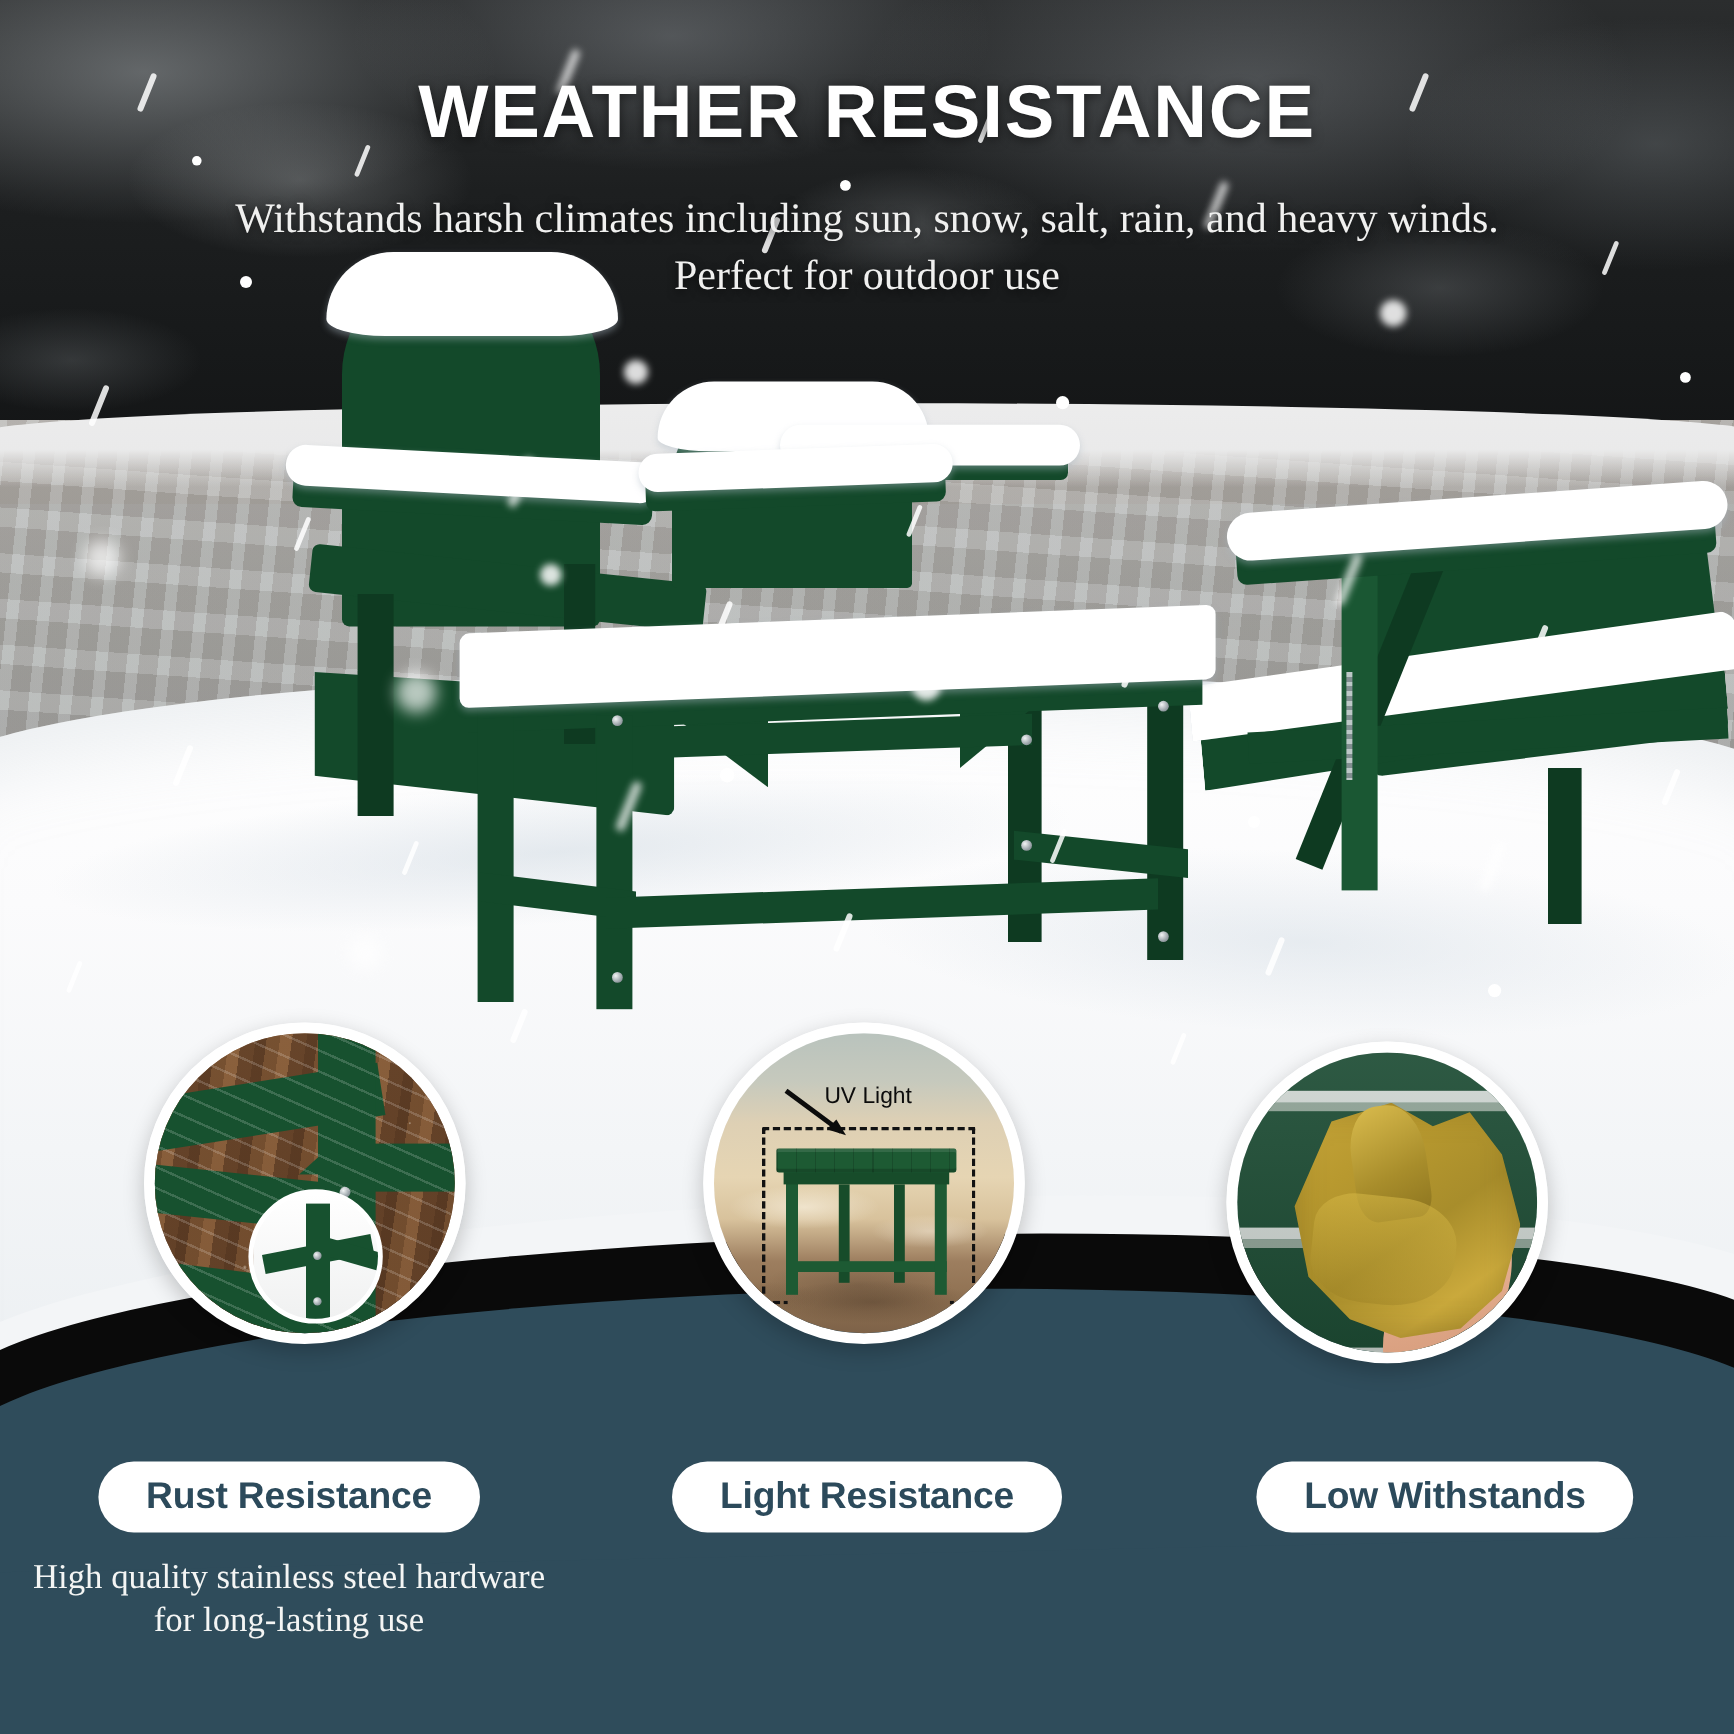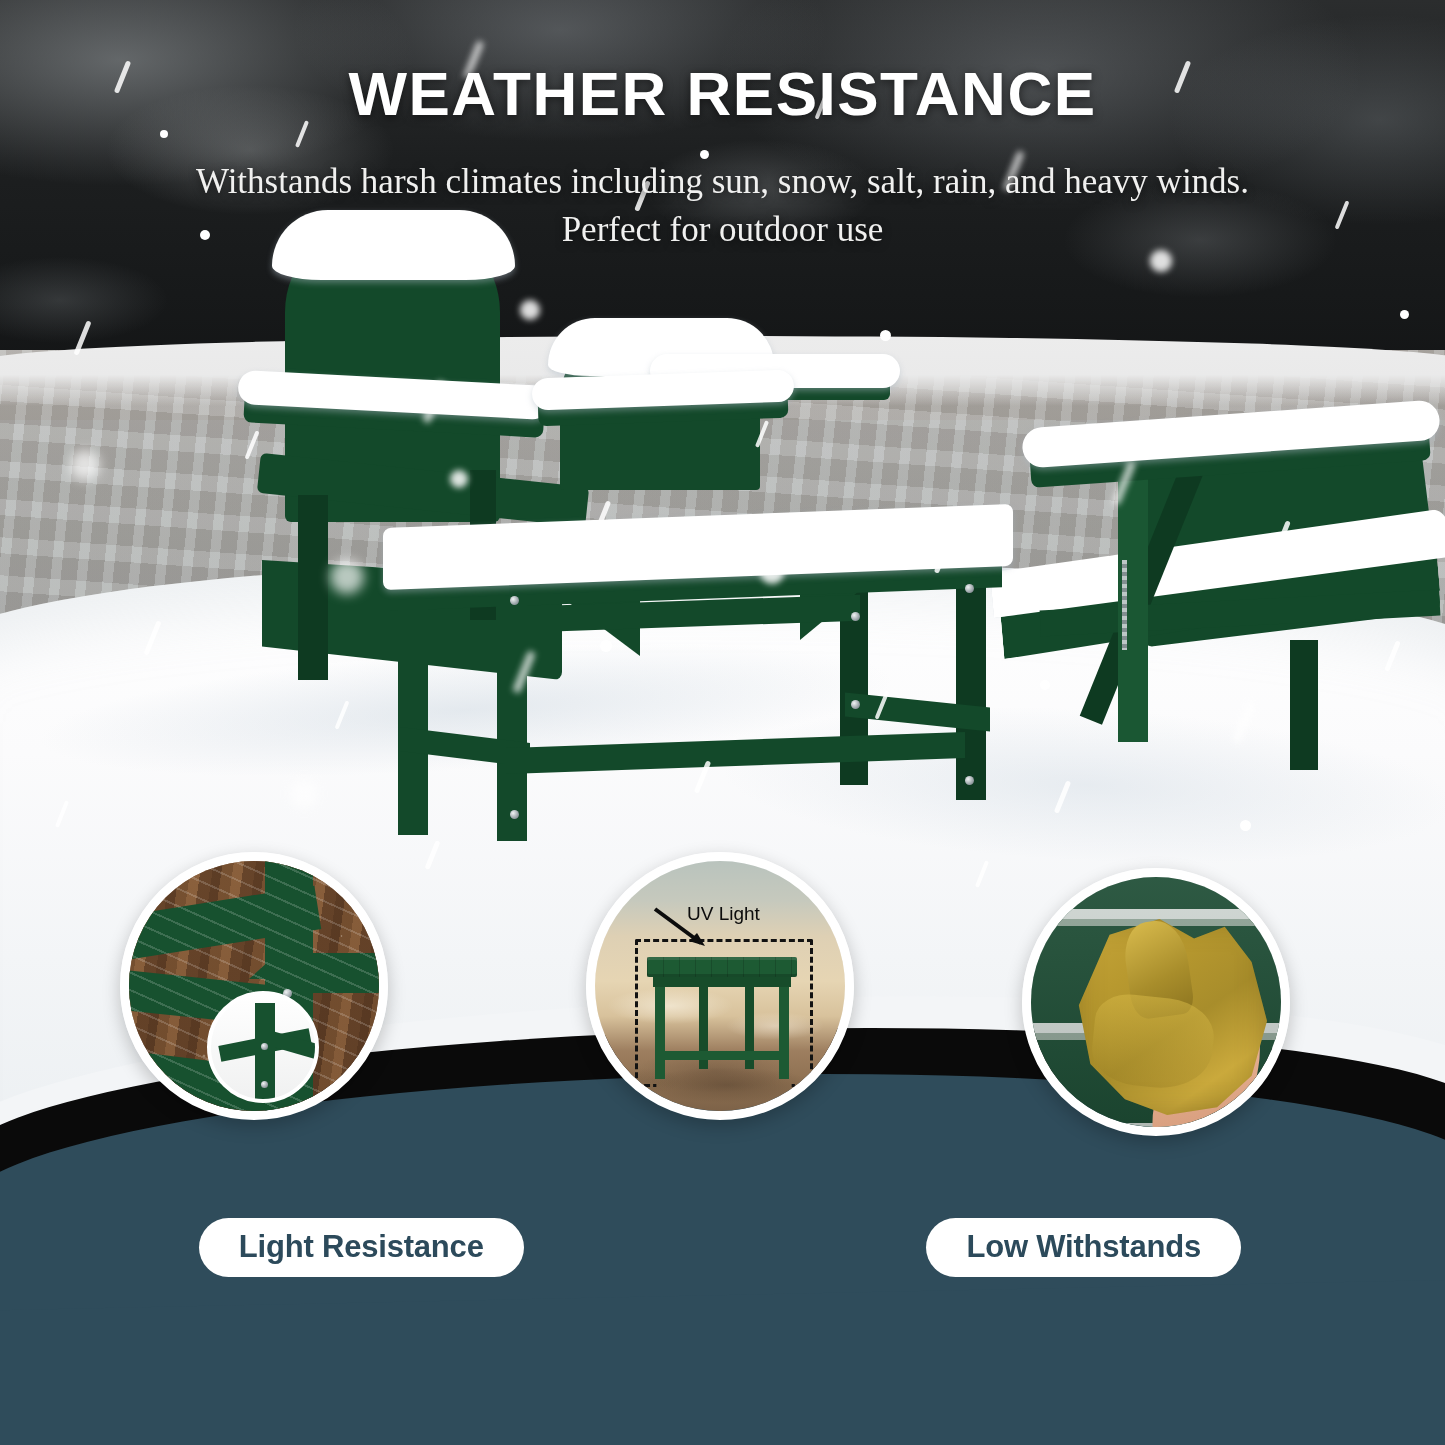--- a/index.html
+++ b/index.html
@@ -551,20 +551,24 @@
       <div class="finger f2"></div>
       <div class="finger f3"></div>
       <div class="cloth"></div>
       <div class="cloth-fold1"></div>
       <div class="cloth-fold2"></div>
     </div>
   </div>
 
   <div class="cards">
 
+    <div class="card">
+      <div class="pill">Rust Resistance</div>
+      <div class="card-body">High quality stainless steel hardware for long-lasting use</div>
+    </div>
 
     <div class="card">
       <div class="pill">Light Resistance</div>
     </div>
 
     <div class="card">
       <div class="pill">Low Withstands</div>
     </div>
 
   </div>

